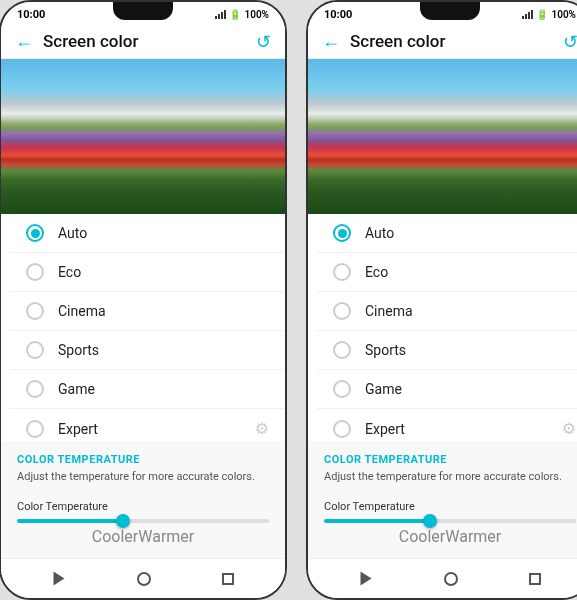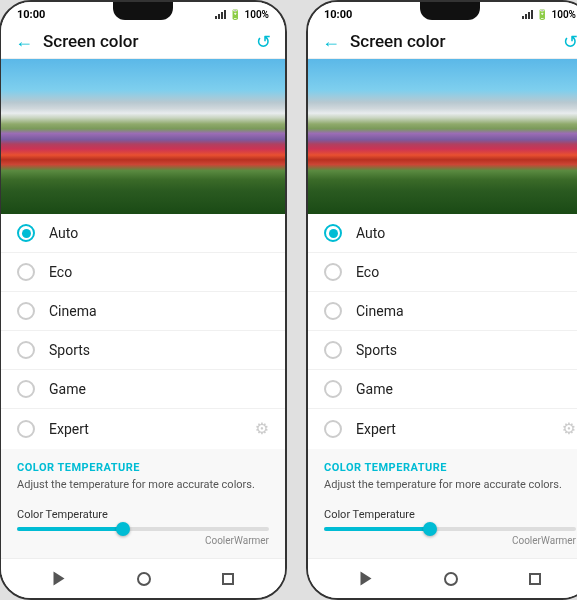--- a/index.html
+++ b/index.html
@@ -126,20 +126,21 @@
           #5a8a40 72%,
           #3a6a28 78%,
           #2a5a20 85%,
           #1a4a15 100%
         );
     }
     .options-list {
       flex: 1;
       overflow-y: auto;
       background: #fff;
+      margin-left: 9px;
     }
     .option-row {
       display: flex;
       align-items: center;
       padding: 10px 16px;
       border-bottom: 1px solid #f0f0f0;
       cursor: pointer;
     }
     .option-row:last-child { border-bottom: none; }
     .radio-outer {
@@ -214,22 +215,22 @@
       left: 42%;
       transform: translate(-50%, -50%);
       width: 14px;
       height: 14px;
       border-radius: 50%;
       background: #00bcd4;
       box-shadow: 0 1px 3px rgba(0,0,0,0.3);
     }
     .slider-labels {
       display: flex;
-      justify-content: flex-end;
-      font-size: 10px;
+      justify-content: center;
+      font-size: 16px;
       color: #888;
     }
     .nav-bar {
       display: flex;
       justify-content: space-around;
       align-items: center;
       padding: 8px 16px;
       background: #fff;
       border-top: 1px solid #eee;
       height: 40px;

